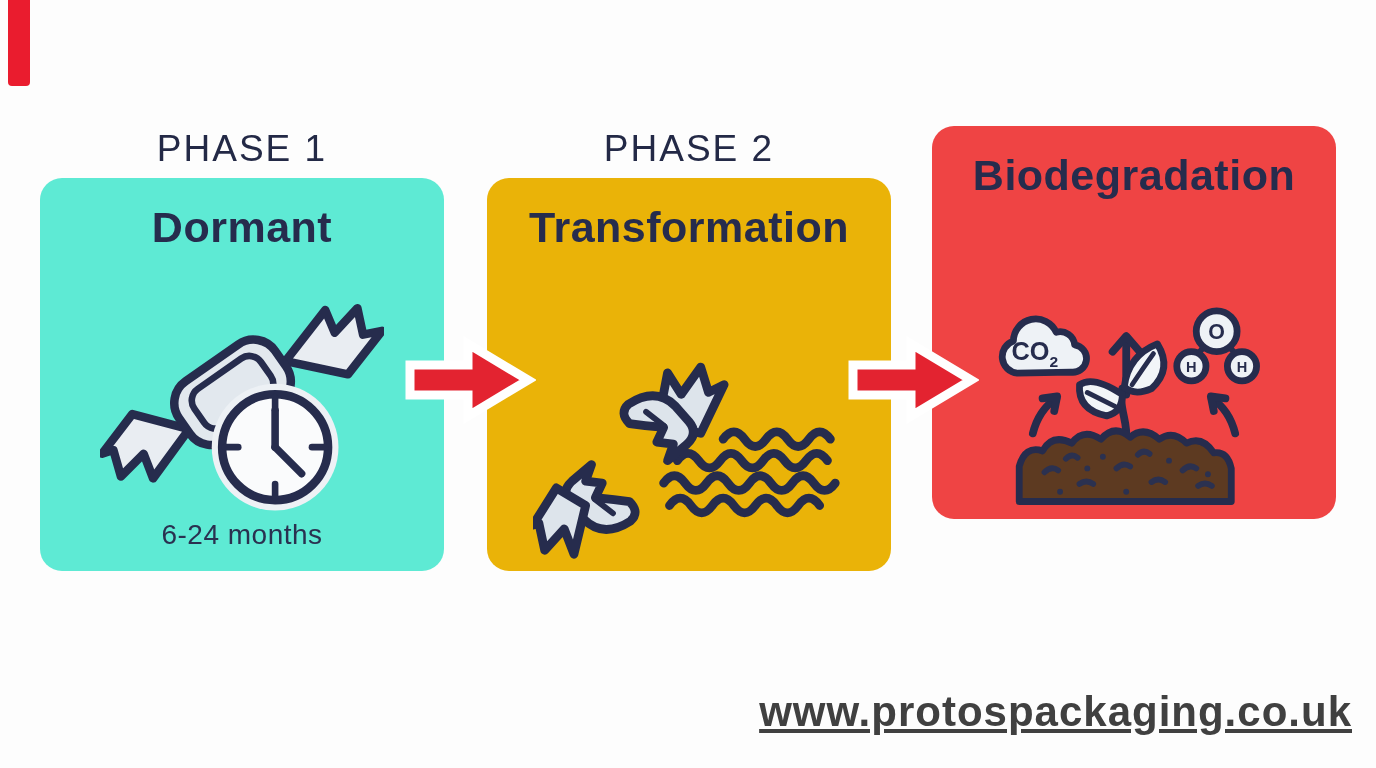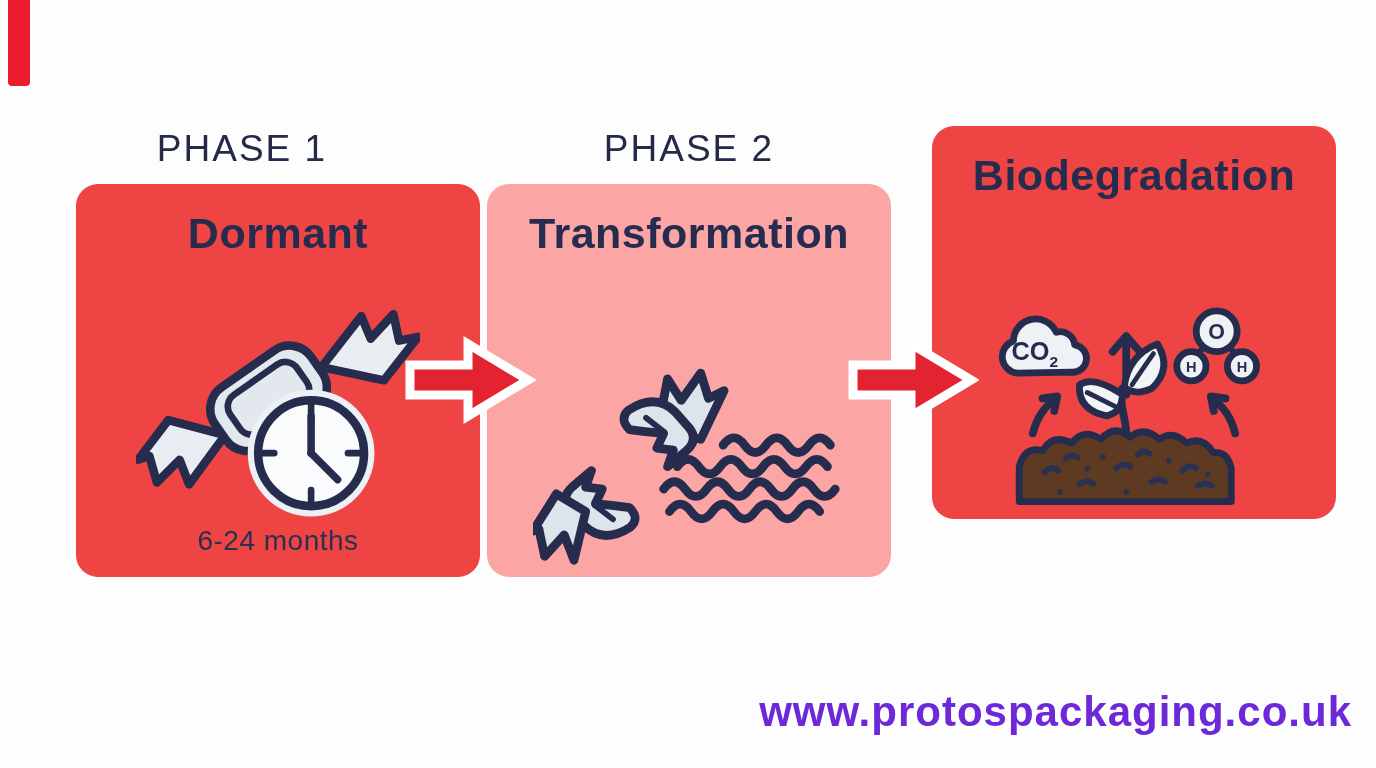--- a/index.html
+++ b/index.html
@@ -9,21 +9,21 @@
     font-family:"Liberation Sans","DejaVu Sans",sans-serif;
   }
   .corner-marker{
     position:absolute;left:8px;top:0;width:22px;height:86px;
     background:#ea1c2e;border-radius:0 0 4px 4px;
   }
   .col{position:absolute;top:126px;width:404px;text-align:center;}
   .col1{left:40px}.col2{left:487px}.col3{left:932px}
   .phase-label{
     font-size:37px;font-weight:500;color:#232946;letter-spacing:2px;
-    height:46px;line-height:46px;margin-bottom:12px;
+    height:46px;line-height:46px;margin-bottom:6px;
   }
   .panel{
     width:404px;height:393px;border-radius:22px;
     display:flex;flex-direction:column;align-items:center;
     box-sizing:border-box;
   }
   .panel1{background:#edf1f5}
   .panel2{background:#9aa2b1}
   .panel3{background:#4caa53}
   .panel-title{
@@ -45,21 +45,21 @@
 </style>
 </head>
 <body>
 
 <div class="stage">
 
   <div class="corner-marker" style="background-color: rgb(234, 28, 46);"></div>
 
   <div class="col col1">
     <div class="phase-label">PHASE 1</div>
-    <div class="panel panel1" style="background-color: #ef4444; margin-left: 36px;">
+    <div class="panel panel1" style="background-color: #5eead4;">
       <div class="panel-title">Dormant</div>
       <div class="icon-wrap">
         <svg width="284" height="227" viewBox="0 0 300 240">
           <g stroke="#262c4d" stroke-linejoin="round" stroke-linecap="round">
             <path fill="#e9edf2" stroke-width="9" d="M94,144 L56,196 L46,170 L22,194 L14,166 L2,170 L34,128 Z"></path>
             <path fill="#e9edf2" stroke-width="9" d="M196,72 L238,18 L248,42 L272,16 L278,44 L298,40 L262,86 Z"></path>
             <g transform="rotate(-35 140 105)">
               <rect x="78" y="67" width="124" height="76" rx="28" fill="#e2e8ee" stroke-width="9"></rect>
               <rect x="97" y="81" width="86" height="48" rx="15" fill="none" stroke-width="7"></rect>
             </g>
@@ -77,21 +77,21 @@
             </g>
           </g>
         </svg>
       </div>
       <div class="panel-caption">6-24 months</div>
     </div>
   </div>
 
   <div class="col col2">
     <div class="phase-label">PHASE 2</div>
-    <div class="panel panel2" style="background-color: #fca5a5;">
+    <div class="panel panel2" style="background-color: #eab308;">
       <div class="panel-title">Transformation</div>
       <div class="icon-wrap">
         <svg width="312" height="210" viewBox="0 0 320 215">
           <g stroke="#262c4d" stroke-linejoin="round" stroke-linecap="round">
             <g fill="none" stroke-width="9">
               <path d="M195,80 q11,-15 22,0 t22,0 t22,0 t22,0 t22,0"></path>
               <path d="M148,102 q11,-15 22,0 t22,0 t22,0 t22,0 t22,0 t22,0 t22,0"></path>
               <path d="M134,125 q11,-15 22,0 t22,0 t22,0 t22,0 t22,0 t22,0 t22,0 t22,0"></path>
               <path d="M140,148 q11,-15 22,0 t22,0 t22,0 t22,0 t22,0 t22,0 t22,0"></path>
             </g>
@@ -169,15 +169,15 @@
     </div>
   </div>
 
   <svg class="flow-arrow fa1" viewBox="0 0 134 88">
     <polygon points="8,29 66,29 66,8 126,44 66,80 66,59 8,59" fill="#e32330" stroke="#ffffff" stroke-width="9" stroke-linejoin="miter" style="fill: rgb(227, 35, 48);"></polygon>
   </svg>
   <svg class="flow-arrow fa2" viewBox="0 0 134 88">
     <polygon points="8,29 66,29 66,8 126,44 66,80 66,59 8,59" fill="#e32330" stroke="#ffffff" stroke-width="9" stroke-linejoin="miter" style="fill: rgb(227, 35, 48);"></polygon>
   </svg>
 
-  <div class="watermark" style="color: #6d28d9;">www.protospackaging.co.uk</div>
+  <div class="watermark" style="color: #404040; text-decoration: underline;">www.protospackaging.co.uk</div>
 
 </div>
 
 </body></html>

